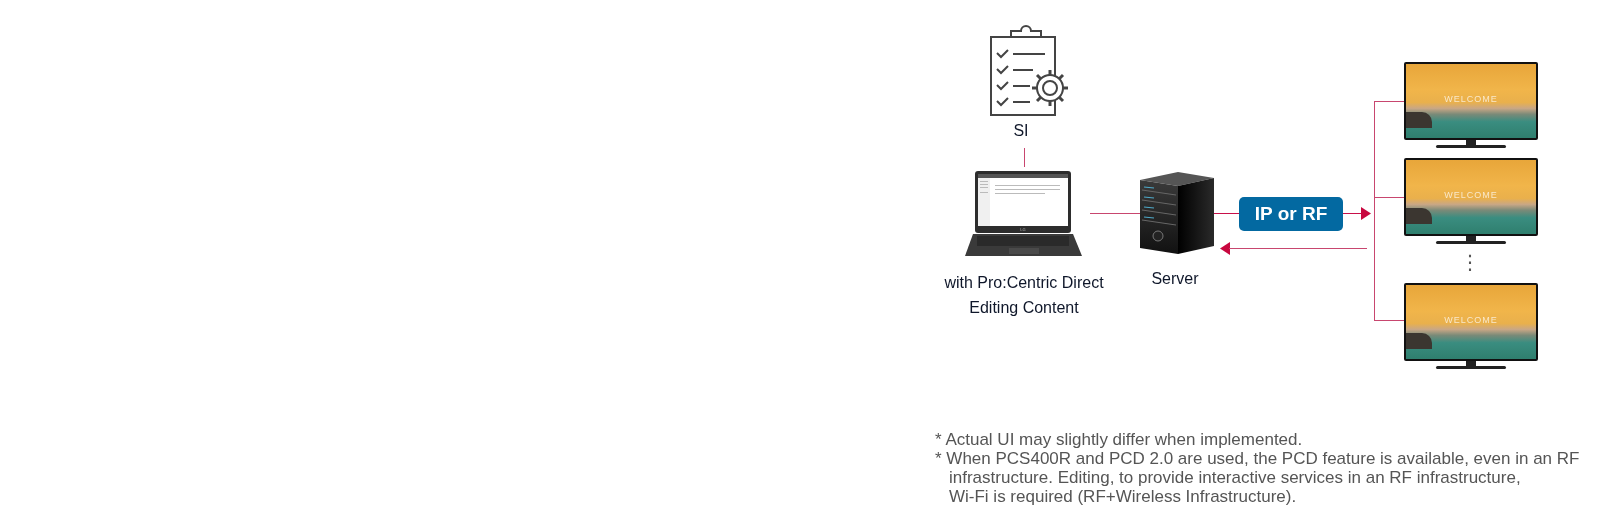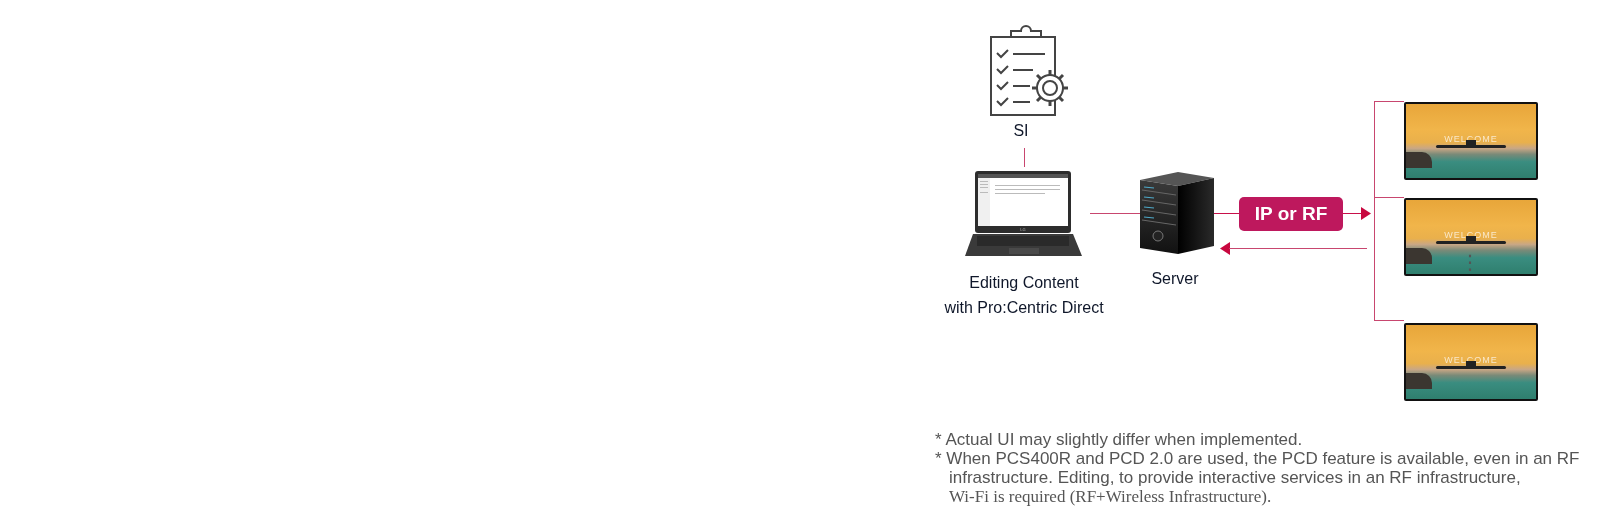--- a/index.html
+++ b/index.html
@@ -3,25 +3,25 @@
   <meta charset="utf-8">
   <style>
     html, body { margin: 0; padding: 0; background: #ffffff; }
     body { width: 1600px; height: 524px; position: relative; overflow: hidden;
            font-family: "Liberation Sans", "DejaVu Sans", sans-serif; color: #555555; }
     .abs { position: absolute; }
     .label { font-size: 16px; color: #0f172a; text-align: center; white-space: nowrap; }
     .note { font-size: 17px; color: #555555; line-height: 19px; white-space: nowrap; }
     .line { background: #c8104a; position: absolute; }
     .line-soft { background: #c8466f; position: absolute; }
-    .badge { position: absolute; background: #be185d; color: #ffffff; border-radius: 5px;
+    .badge { position: absolute; background: #0369a1; color: #ffffff; border-radius: 5px;
              font-size: 19px; font-weight: bold; text-align: center; line-height: 34px; }
     .tv { position: absolute; width: 134px; height: 88px; }
     .tv-screen { position: absolute; left: 0; top: 0; width: 134px; height: 78px;
-                 background: #111; border-radius: 2px; padding: 2px; box-sizing: border-box; margin-top: 40px; }
+                 background: #111; border-radius: 2px; padding: 2px; box-sizing: border-box; }
     .tv-img { width: 100%; height: 100%;
               background: linear-gradient(180deg, #e8a63a 0%, #f1b54a 35%, #e9b04c 52%, #c9a785 60%, #7a8a78 68%, #3a8d80 78%, #2f7f6e 100%); position: relative; overflow: hidden; }
     .tv-text { position: absolute; top: 30px; width: 100%; text-align: center; font-size: 9px; color: rgba(255,255,255,0.7); letter-spacing: 1px; }
     .tv-cliff { position: absolute; left: 0; bottom: 10px; width: 26px; height: 16px; background: #3b3630; border-radius: 0 10px 0 0; }
     .tv-stand { position: absolute; left: 62px; top: 78px; width: 10px; height: 5px; background: #222; }
     .tv-base { position: absolute; left: 32px; top: 83px; width: 70px; height: 3px; background: #222; border-radius: 2px; }
   </style>
 </head>
 <body>
 
@@ -72,22 +72,22 @@
         <rect x="30" y="19" width="65" height="1"></rect>
       <rect x="30" y="23" width="50" height="1"></rect>
     </g>
     <text x="58" y="61" font-size="4" fill="#aaa" text-anchor="middle" font-family="DejaVu Sans, sans-serif">LG</text>
     <path d="M8 64 L108 64 L117 86 L0 86 Z" fill="#3a3a3a"></path>
     <rect x="12" y="66" width="92" height="10" fill="#2a2a2a"></rect>
     <rect x="44" y="78" width="30" height="6" fill="#4a4a4a"></rect>
   </svg>
 </div>
 <div class="abs label" style="left:930px; top:270px; width:188px; line-height:25px;">
+  <div>with Pro:Centric Direct</div>
   <div>Editing Content</div>
-  <div>with Pro:Centric Direct</div>
 </div>
 
 <div class="line-soft" style="left:1090px; top:213px; width:50px; height:1px;"></div>
 
 <div class="abs" style="left:1138px; top:168px; width:76px; height:88px;">
   <svg width="76" height="88" viewBox="0 0 76 88">
     <defs>
       <linearGradient id="sfront" x1="0" y1="0" x2="0" y2="1">
         <stop offset="0" stop-color="#3a3a3a"></stop>
           <stop offset="1" stop-color="#111"></stop>
@@ -168,14 +168,14 @@
       </div>
   </div>
   <div class="tv-stand"></div>
     <div class="tv-base"></div>
 </div>
 
 <div class="abs" style="left:935px; top:430px;">
   <div class="note">* Actual UI may slightly differ when implemented.</div>
   <div class="note">* When PCS400R and PCD 2.0 are used, the PCD feature is available, even in an RF</div>
   <div class="note" style="padding-left:14px;">infrastructure. Editing, to provide interactive services in an RF infrastructure,</div>
-  <div class="note" style="padding-left:14px;font-family:Liberation Serif, serif;">Wi-Fi is required (RF+Wireless Infrastructure).</div>
+  <div class="note" style="padding-left:14px;">Wi-Fi is required (RF+Wireless Infrastructure).</div>
 </div>
 
 </body></html>

